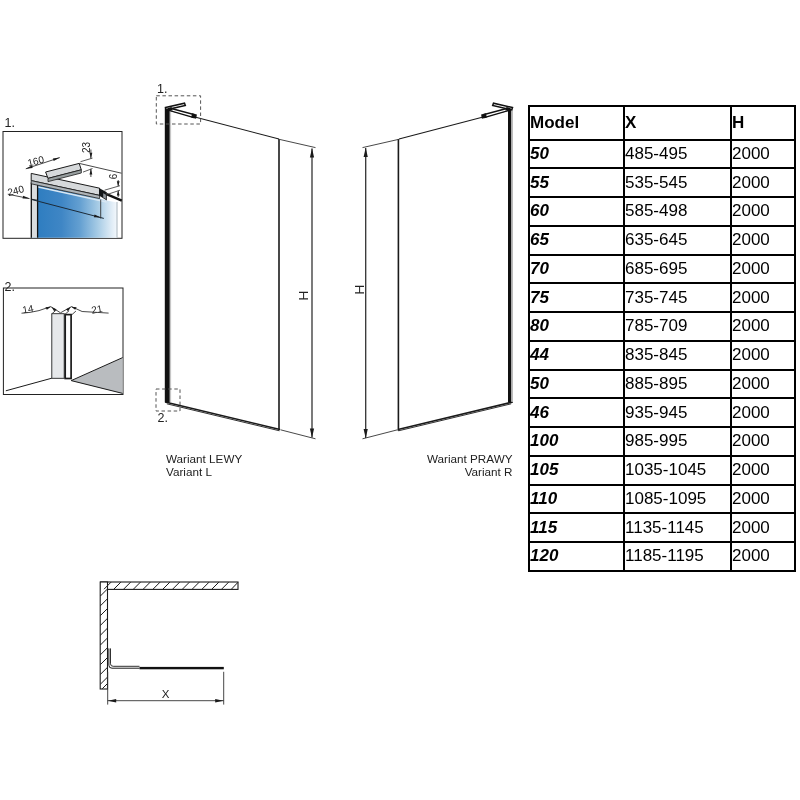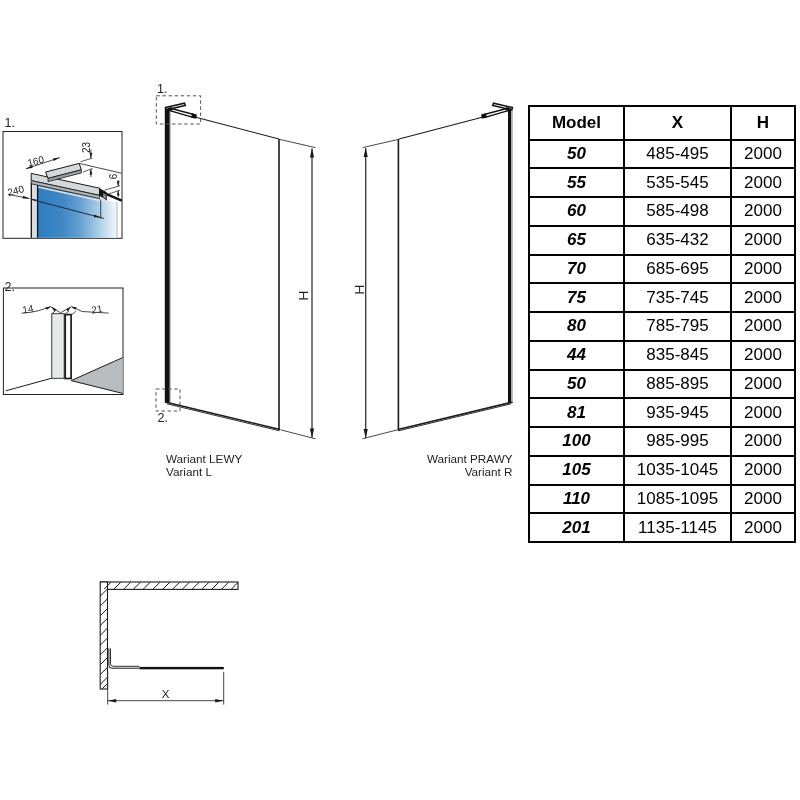--- a/index.html
+++ b/index.html
@@ -1,21 +1,21 @@
 <!DOCTYPE html>
 <html><head>
 <meta charset="utf-8">
 <style>
   html,body{margin:0;padding:0;background:#fff;}
   #page{position:relative;width:800px;height:800px;background:#fff;overflow:hidden;
         font-family:"Liberation Sans", sans-serif;}
   #dims{position:absolute;left:0;top:0;}
   table.spec{position:absolute;left:528px;top:105px;border-collapse:collapse;
              table-layout:fixed;width:266px;font-family:"Liberation Sans", sans-serif;}
-  table.spec td, table.spec th{border:2px solid #000;text-align:center;vertical-align:middle;
+  table.spec td, table.spec th{border:2px solid #000;text-align:left;vertical-align:middle;
              padding:0;font-size:17px;color:#000;}
   table.spec th{height:31.6px;font-weight:bold;}
   table.spec td{height:26.75px;}
   td.m{font-weight:bold;font-style:italic;border-radius:8px;}
 </style>
 </head>
 <body>
 <div id="page">
 <svg id="dims" width="800" height="800" viewBox="0 0 800 800">
 <defs>
@@ -232,68 +232,73 @@
           <td>535-545</td>
           <td>2000</td>
         </tr>
   <tr>
           <td class="m">60</td>
           <td>585-498</td>
           <td>2000</td>
         </tr>
   <tr>
           <td class="m">65</td>
-          <td>635-432</td>
+          <td>635-645</td>
           <td>2000</td>
         </tr>
   <tr>
           <td class="m">70</td>
           <td>685-695</td>
           <td>2000</td>
         </tr>
   <tr>
           <td class="m">75</td>
           <td>735-745</td>
           <td>2000</td>
         </tr>
   <tr>
           <td class="m">80</td>
-          <td>785-795</td>
+          <td>785-709</td>
           <td>2000</td>
         </tr>
   <tr>
           <td class="m">44</td>
           <td>835-845</td>
           <td>2000</td>
         </tr>
   <tr>
           <td class="m">50</td>
           <td>885-895</td>
           <td>2000</td>
         </tr>
   <tr>
-          <td class="m">81</td>
+          <td class="m">46</td>
           <td>935-945</td>
           <td>2000</td>
         </tr>
   <tr>
           <td class="m">100</td>
           <td>985-995</td>
           <td>2000</td>
         </tr>
   <tr>
           <td class="m">105</td>
           <td>1035-1045</td>
           <td>2000</td>
         </tr>
   <tr>
           <td class="m">110</td>
           <td>1085-1095</td>
           <td>2000</td>
         </tr>
   <tr>
-          <td class="m">201</td>
+          <td class="m">115</td>
           <td>1135-1145</td>
+          <td>2000</td>
+        </tr>
+  <tr>
+          <td class="m">120</td>
+          <td>1185-1195</td>
           <td>2000</td>
         </tr>
 </tbody>
     </table>
 </div>
 
 </body></html>

